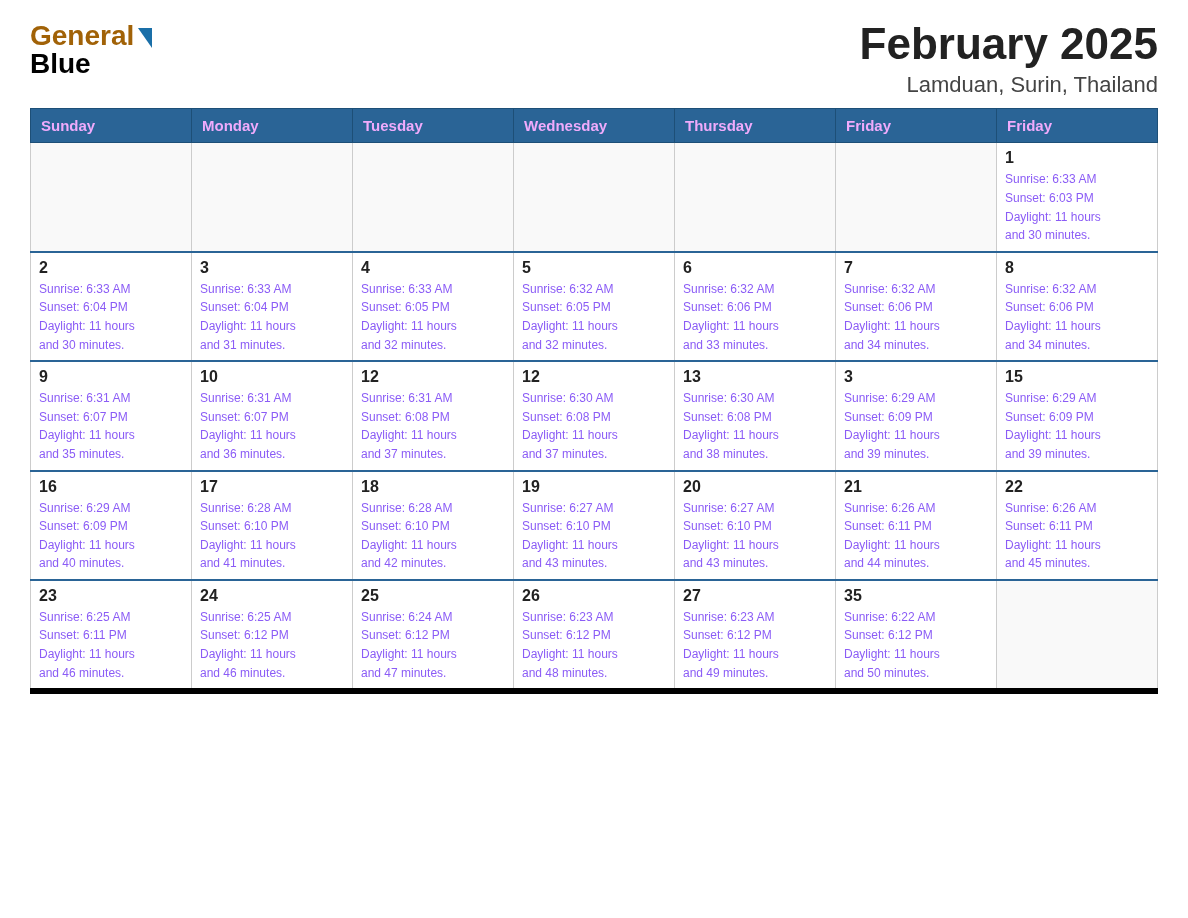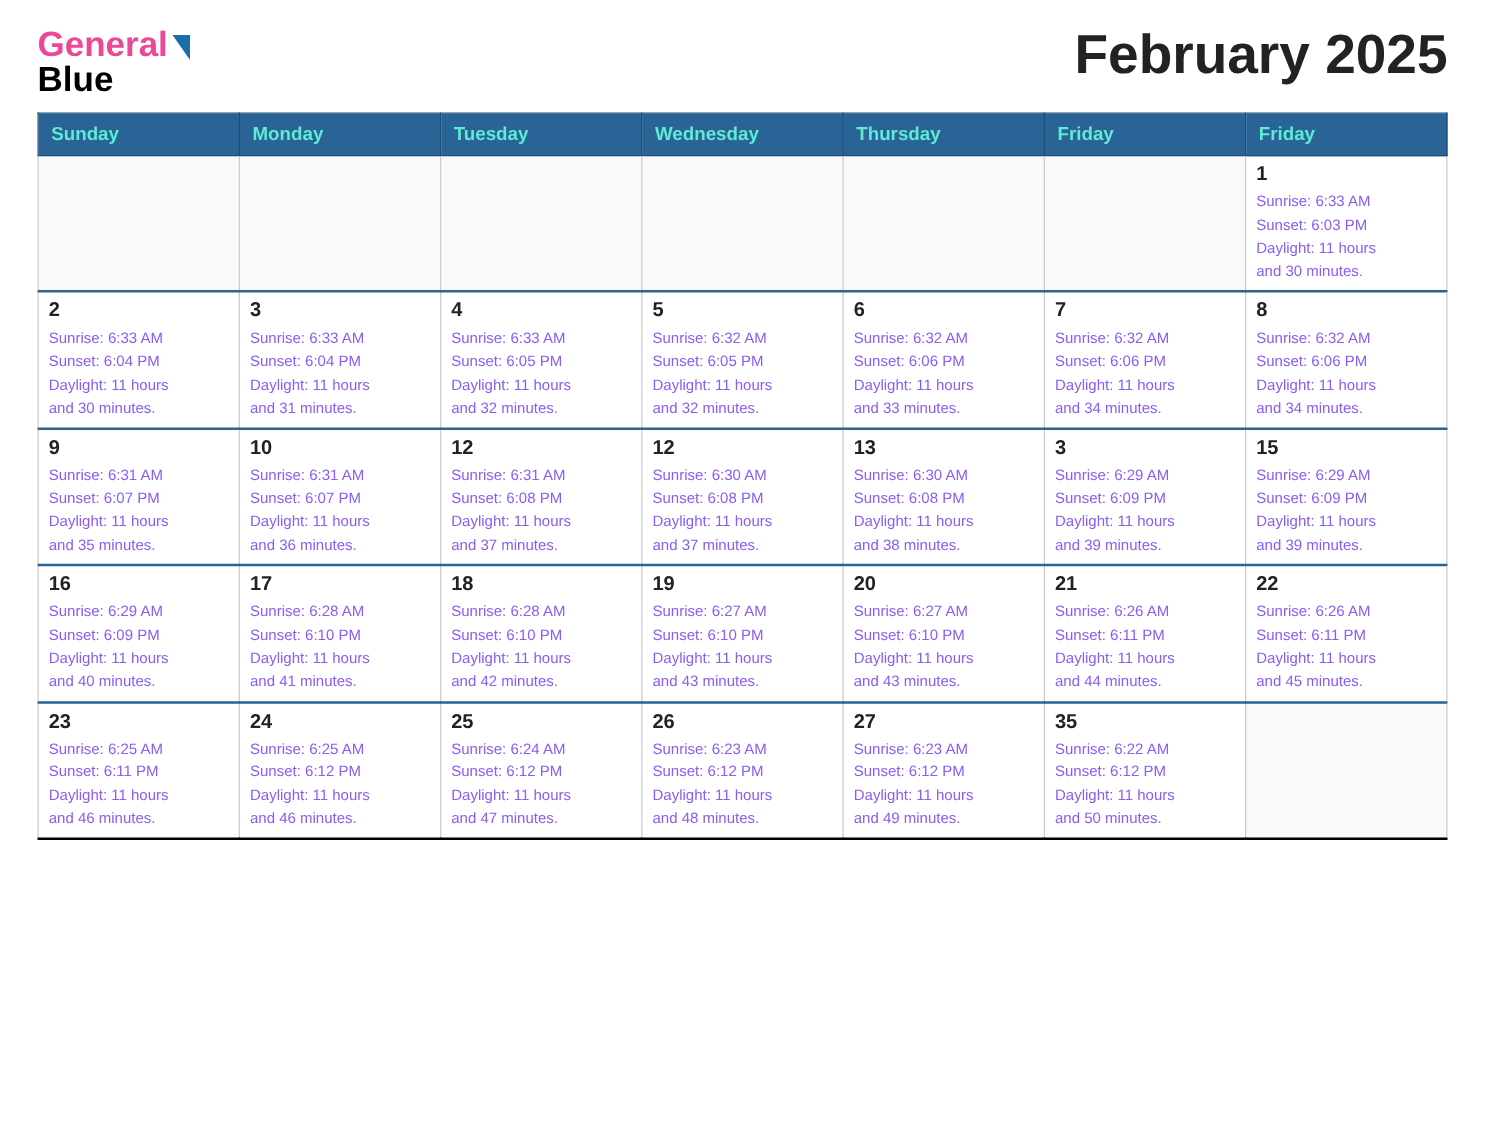--- a/index.html
+++ b/index.html
@@ -22,21 +22,21 @@
       align-items: flex-start;
     }
     .logo-top {
       display: flex;
       align-items: center;
       gap: 2px;
     }
     .logo-general {
       font-size: 28px;
       font-weight: bold;
-      color: #ec4899;
+      color: #a16207;
     }
     .logo-arrow {
       width: 0;
       height: 0;
       border-left: 14px solid transparent;
       border-right: 0px solid transparent;
       border-top: 20px solid #1a6fa8;
       margin-left: 2px;
       margin-top: 4px;
     }
@@ -61,21 +61,21 @@
       color: #444;
       margin-top: 4px;
     }
     .calendar {
       width: 100%;
       border-collapse: collapse;
       margin-top: 10px;
     }
     .calendar thead tr th {
       background-color: #2a6496;
-      color: #5eead4;
+      color: #f0abfc;
       font-size: 15px;
       font-weight: bold;
       padding: 8px 10px;
       text-align: left;
       border: 1px solid #1d4f77;
     }
     .calendar tbody tr td {
       vertical-align: top;
       border: 1px solid #ccc;
       padding: 6px 8px;
@@ -96,36 +96,37 @@
       color: #8b5cf6;
       line-height: 1.55;
     }
     .calendar tbody tr td.empty {
       background: #f9f9f9;
     }
     .calendar tbody tr {
       border-bottom: 2px solid #2a6496;
     }
     .calendar tbody tr:last-child {
-      border-bottom: 2px solid #000000;
+      border-bottom: 6px solid #000000;
     }
   </style>
 </head>
 <body>
 
 <div class="header">
   <div class="logo">
     <div class="logo-top">
       <span class="logo-general">General</span>
       <div class="logo-arrow"></div>
     </div>
     <span class="logo-blue">Blue</span>
   </div>
   <div class="title-section">
     <h1>February 2025</h1>
+    <h2>Lamduan, Surin, Thailand</h2>
   </div>
 </div>
 
 <table class="calendar">
   <thead>
     <tr>
     <th>Sunday</th>
         <th>Monday</th>
         <th>Tuesday</th>
         <th>Wednesday</th>

